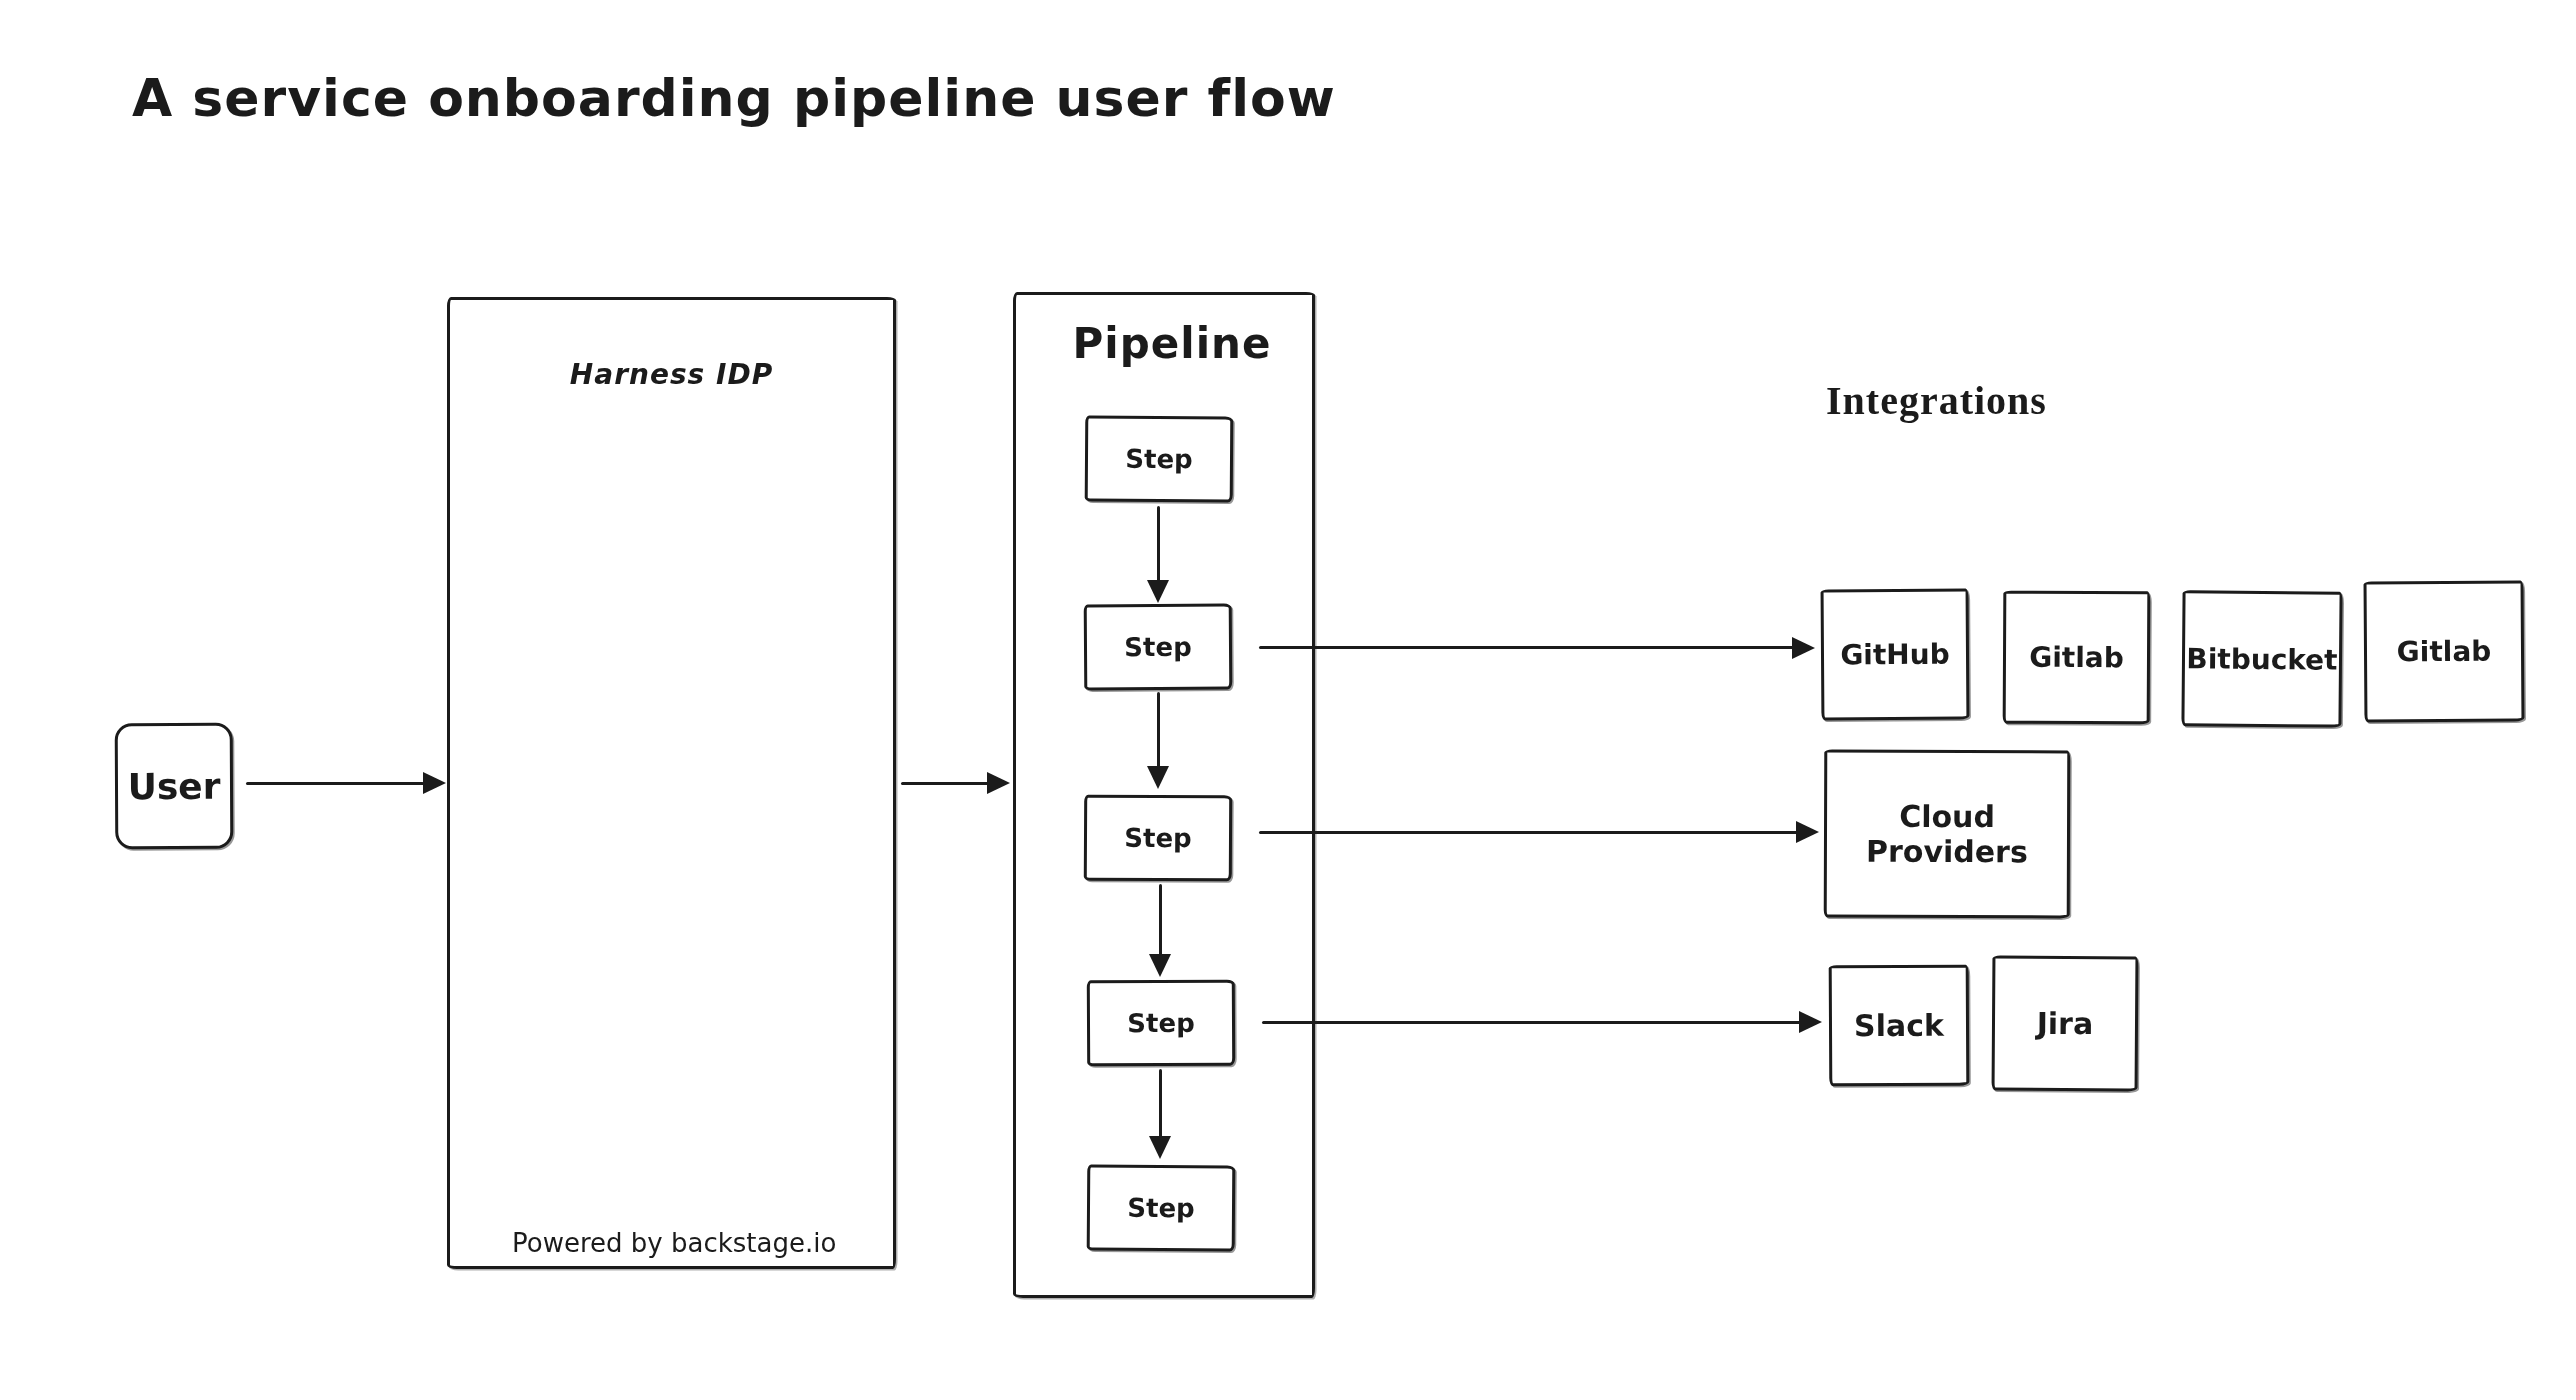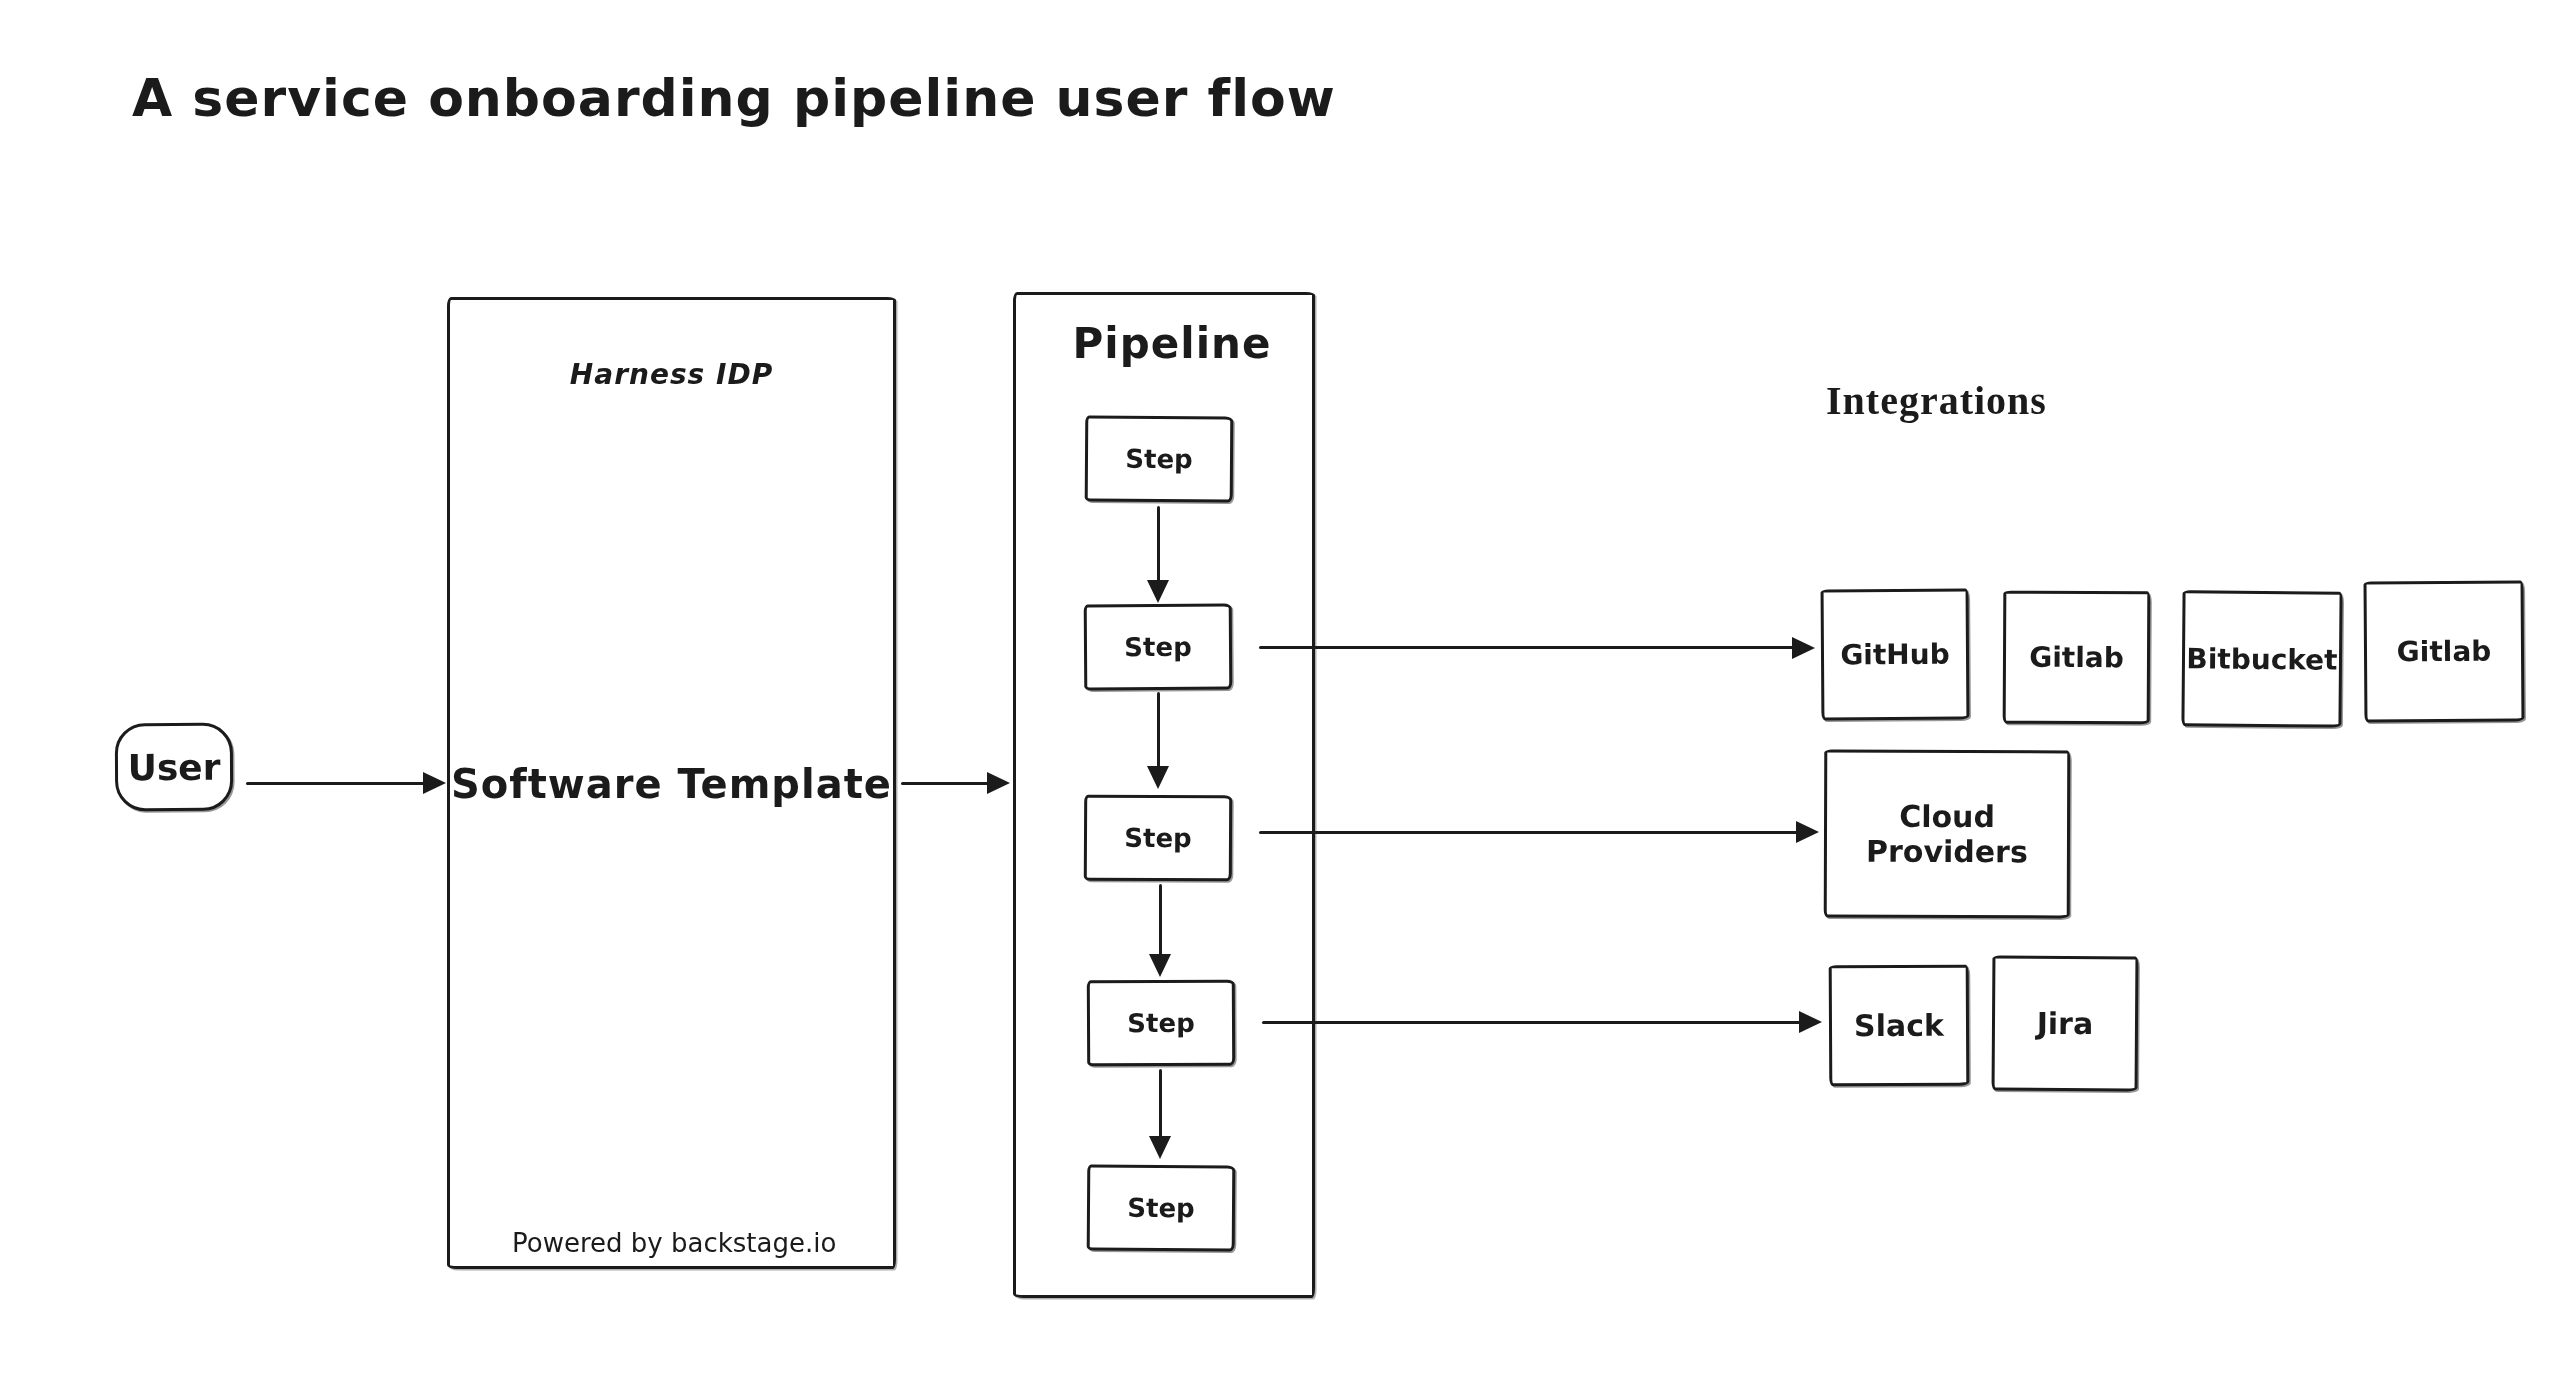--- a/index.html
+++ b/index.html
@@ -48,22 +48,22 @@
     position: absolute;
     border: 3px solid var(--ink);
     background: var(--bg);
     border-radius: 4px 9px 3px 10px / 9px 3px 10px 4px;
     box-shadow: 1.5px 1.5px 0 0 rgba(27,27,27,0.35);
   }
 
   
   #user-node {
     left: 115px; top: 723px;
-    width: 118px; height: 88px;
-    border-radius: 30px;
+    width: 118px; height: 126px;
+    border-radius: 17px;
     font-size: 36px;
     font-weight: 600;
     transform: rotate(-0.3deg);
   }
 
   
   #harness-box { left: 447px; top: 297px; width: 449px; height: 972px; }
   #harness-title {
     position: absolute; top: 58px; left: 0; width: 100%;
     text-align: center; font-size: 28px; font-weight: 600; letter-spacing: 1px; font-style: italic;
@@ -133,21 +133,20 @@
 
   <div class="sketch-box" id="user-node">
     <span>User</span>
   </div>
 
   <div class="hline" style="left:246px; top:782px; width:178px;"></div>
   <div class="ah-right" style="left:423px; top:772px;"></div>
 
   <div class="container-box" id="harness-box">
     <div id="harness-title">Harness IDP</div>
-    <div id="software-template-label">Software Template</div>
     <div id="backstage-footer">Powered by backstage.io</div>
   </div>
 
   <div class="hline" style="left:901px; top:782px; width:88px;"></div>
   <div class="ah-right" style="left:987px; top:772px;"></div>
 
   <div class="container-box" id="pipeline-box">
     <div id="pipeline-title">Pipeline</div>
   </div>
 

